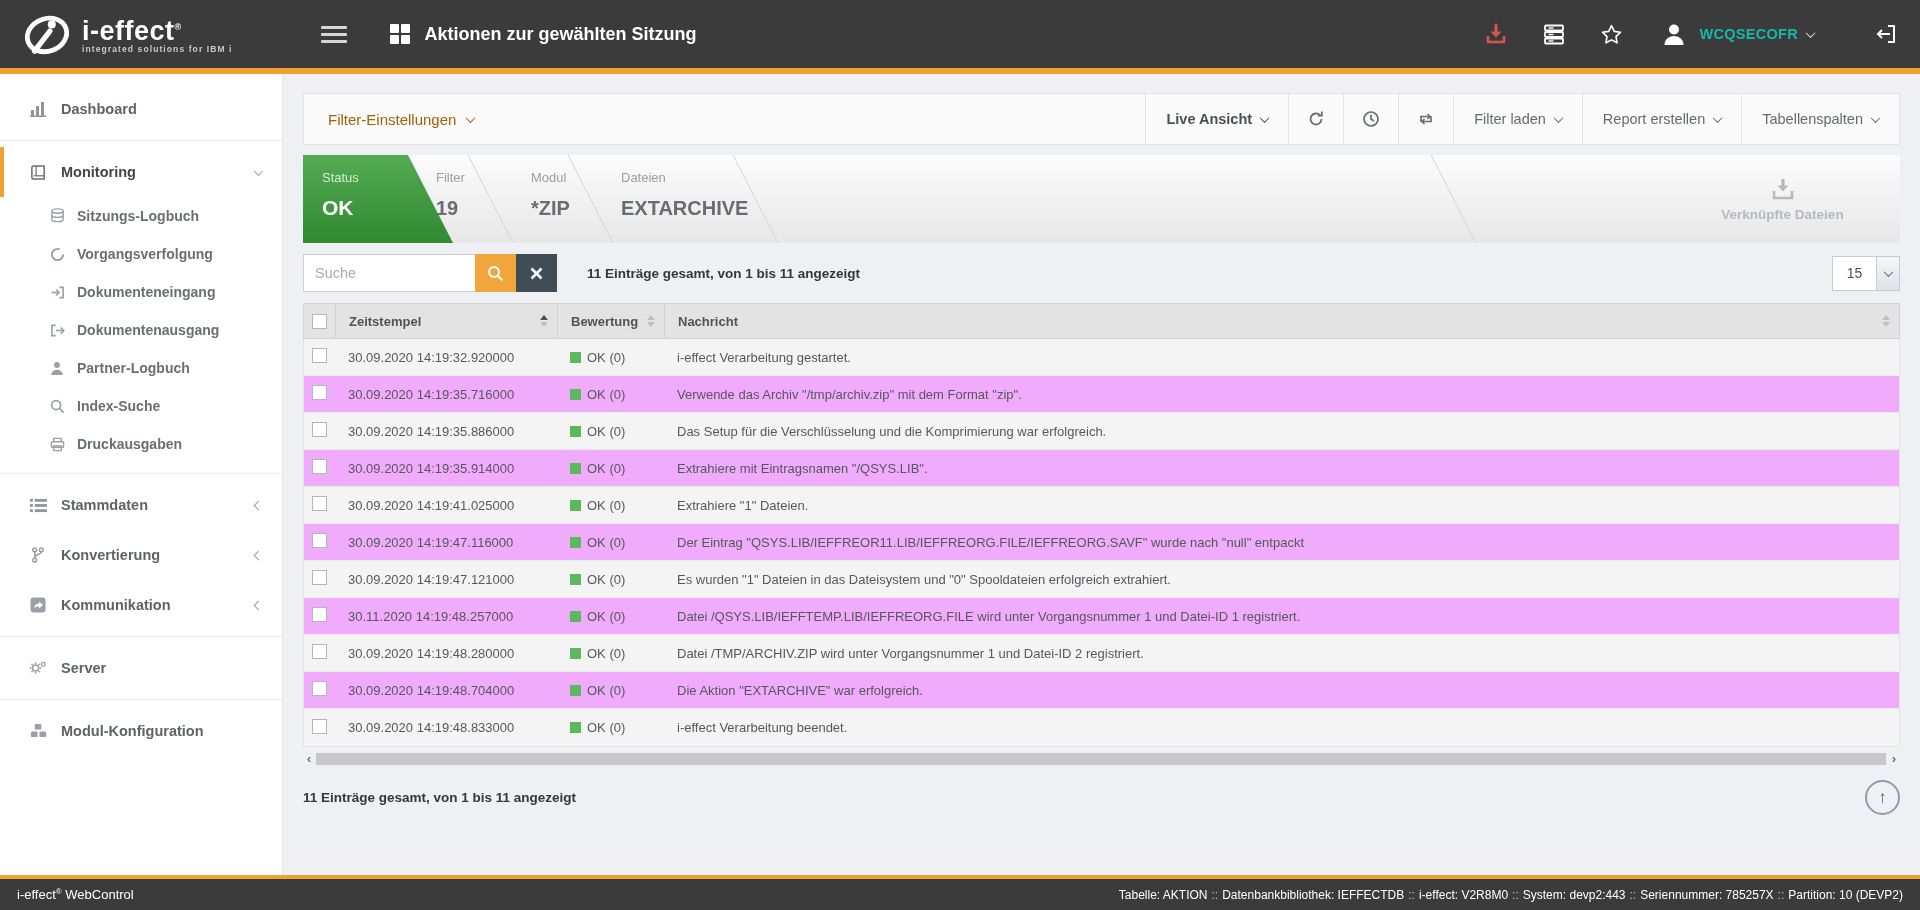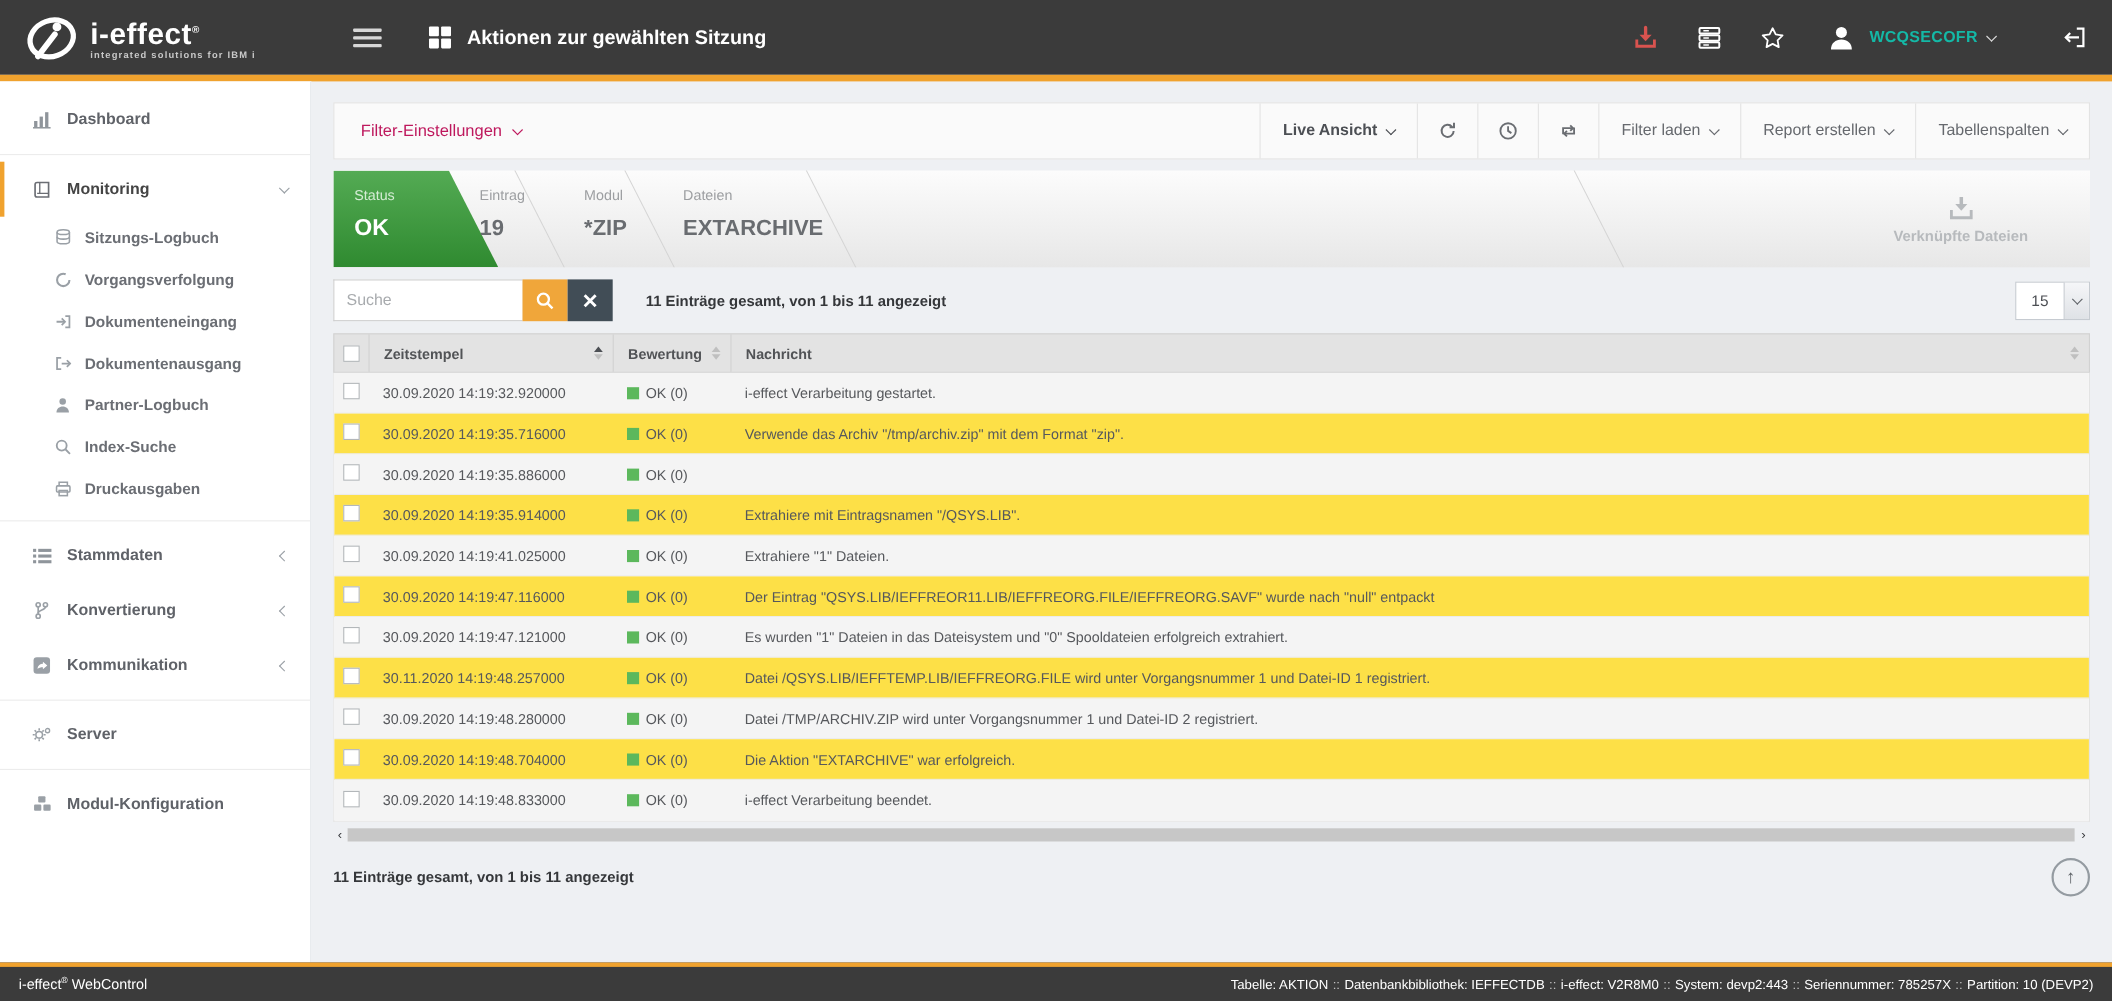--- a/index.html
+++ b/index.html
@@ -36,21 +36,21 @@
   .side-item .right { margin-left:auto; color:#9aa0a6; }
   .sub-item { display:flex; align-items:center; height:38px; padding-left:48px; color:#6b6e74; font-size:14px; cursor:pointer; }
   .sub-item .sicon { width:18px; display:flex; justify-content:center; margin-right:11px; color:#9aa0a6; }
   .ssep { height:1px; background:#ececec; margin:6px 0; }
   .subnav { padding-bottom:4px; }
 
   
   .main { position:absolute; left:283px; top:74px; right:0; bottom:35px; overflow:hidden; }
 
   .toolbar { margin:19px 20px 0; height:52px; background:#fafafa; border:1px solid #e3e3e3; display:flex; align-items:stretch; }
-  .tleft { display:flex; align-items:center; padding:0 24px; color:#be185d; font-size:15px; gap:11px; cursor:pointer; }
+  .tleft { display:flex; align-items:center; padding:0 24px; color:#a16207; font-size:15px; gap:11px; cursor:pointer; }
   .tspacer { flex:1; }
   .tcell { display:flex; align-items:center; gap:9px; padding:0 20px; border-left:1px solid #e3e3e3; color:#66696e; font-size:14.5px; cursor:pointer; }
   .tcell.icon-only { padding:0 18px; }
   .tcell.bold { font-weight:bold; color:#4c4f54; }
 
   
   .banner { margin:10px 20px 0; height:88px; position:relative; background:linear-gradient(180deg,#fcfcfc 0%,#e7e7e7 100%); }
   .seg { position:absolute; top:15px; }
   .seg .lbl { font-size:13px; color:#9c9ea1; }
   .seg .val { font-size:20px; font-weight:bold; color:#696c70; margin-top:12px; }
@@ -81,21 +81,21 @@
   .c-check { width:31px; padding-left:8px; }
   .c-ts { width:222px; }
   .c-rate { width:107px; }
   .c-msg { flex:1; }
   .cb { display:inline-block; width:15px; height:15px; background:#fff; border:1px solid #b3b7ba; cursor:pointer; }
   .sort { margin-left:auto; margin-right:9px; display:flex; flex-direction:column; gap:2px; }
   .tri-up { width:0; height:0; border-left:4px solid transparent; border-right:4px solid transparent; border-bottom:5px solid #bfbfbf; }
   .tri-dn { width:0; height:0; border-left:4px solid transparent; border-right:4px solid transparent; border-top:5px solid #bfbfbf; }
   .sort.asc .tri-up { border-bottom-color:#4c4f54; }
   .tbody { border:1px solid #e3e3e3; border-top:none; background:#fff; }
-  .trow { display:flex; align-items:center; height:37px; background:#fde047; border-bottom:1px solid #ebebeb; font-size:13px; color:#56585c; }
+  .trow { display:flex; align-items:center; height:37px; background:#f0abfc; border-bottom:1px solid #ebebeb; font-size:13px; color:#56585c; }
   .trow:last-child { border-bottom:none; }
   .trow.odd { background:#f4f4f4; }
   .trow .c-ts, .trow .c-rate, .trow .c-msg { padding-left:13px; }
   .okbox { display:inline-block; width:11px; height:11px; background:#5cb85c; margin-right:6px; vertical-align:-1px; }
 
   
   .hscroll { margin:5px 20px 0; height:14px; position:relative; }
   .harrow { position:absolute; top:0; height:14px; width:12px; display:flex; align-items:center; justify-content:center; font-size:12px; color:#35373a; cursor:pointer; }
   .harrow.left { left:0; } .harrow.right { right:0; }
   .hthumb { position:absolute; left:13px; right:14px; top:1px; bottom:1px; background:#c7c7c7; cursor:grab; }
@@ -402,21 +402,21 @@
       <span class="chv down"></span>
     </div>
   </div>
 
   <div class="banner">
     <div class="seg-green">
       <div class="lbl">Status</div>
       <div class="val">OK</div>
     </div>
     <div class="seg" style="left:133px;">
-      <div class="lbl">Eintrag</div>
+      <div class="lbl">Filter</div>
       <div class="val">19</div>
     </div>
     <div class="bdiv" style="left:187px;"></div>
     <div class="seg" style="left:228px;">
       <div class="lbl">Modul</div>
       <div class="val">*ZIP</div>
     </div>
     <div class="bdiv" style="left:287px;"></div>
     <div class="seg" style="left:318px;">
       <div class="lbl">Dateien</div>
@@ -510,20 +510,21 @@
   </div>
 
   <div class="trow odd">
     <div class="c-check" style="padding-left:8px;">
       <span class="cb"></span>
     </div>
     <div class="c-ts">30.09.2020 14:19:35.886000</div>
     <div class="c-rate">
       <span class="okbox"></span><span>OK (0)</span>
     </div>
+    <div class="c-msg">Das Setup für die Verschlüsselung und die Komprimierung war erfolgreich.</div>
   </div>
 
   <div class="trow">
     <div class="c-check" style="padding-left:8px;">
       <span class="cb"></span>
     </div>
     <div class="c-ts">30.09.2020 14:19:35.914000</div>
     <div class="c-rate">
       <span class="okbox"></span><span>OK (0)</span>
     </div>

